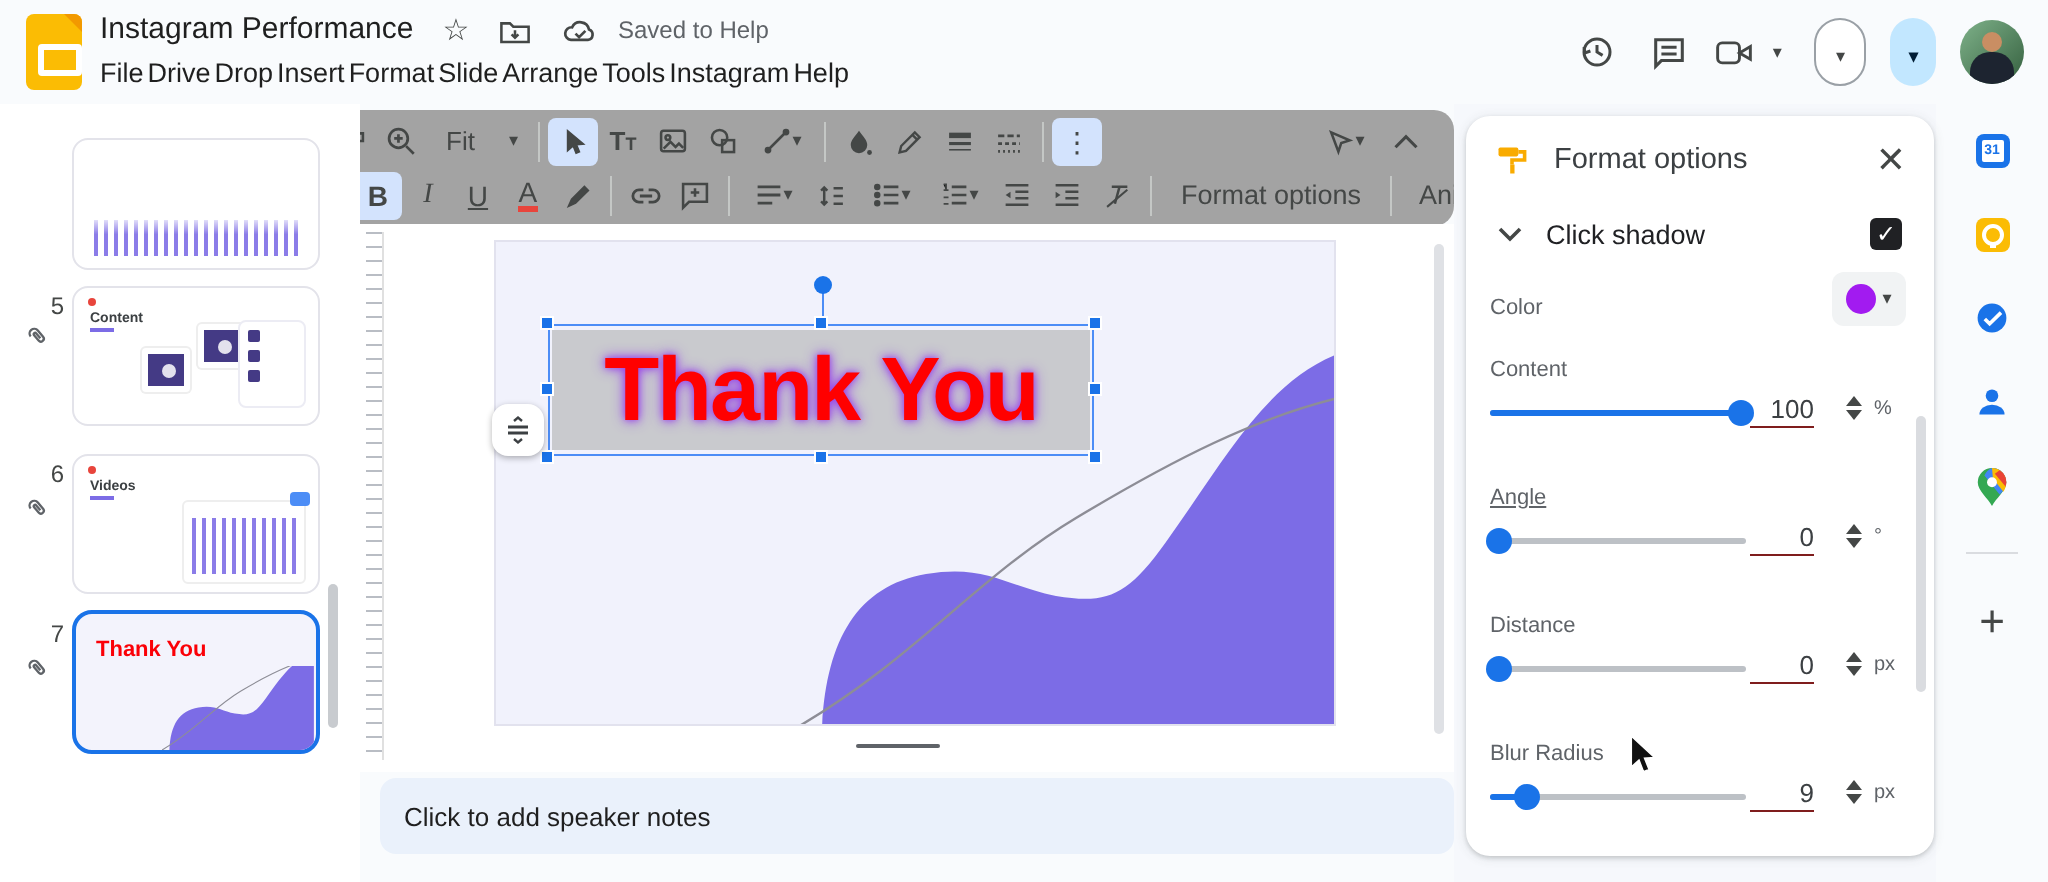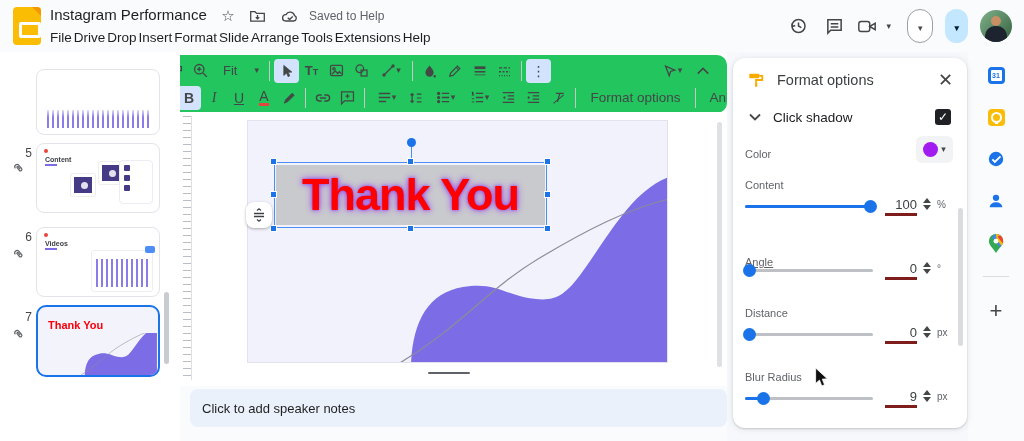--- a/index.html
+++ b/index.html
@@ -26,21 +26,21 @@
   #slideshow-btn .seg2 { padding:0 10px; }
   #share-btn { background:#c2e7ff; color:#001d35; margin-left:12px; font-weight:bold; }
   #share-btn .seg1 { display:flex; align-items:center; gap:7px; padding:0 10px 0 14px; height:100%; border-right:1px solid #9fc9e8; }
   #share-btn .seg2 { padding:0 9px; }
   .caret { font-size:9px; color:#444746; line-height:1; }
   #avatar { width:32px; height:32px; border-radius:50%; margin:0 12px 0 12px; overflow:hidden; background:linear-gradient(135deg,#7fb28a 0%,#35603f 100%); position:relative; }
   #avatar::before { content:""; position:absolute; left:11px; top:6px; width:10px; height:10px; border-radius:50%; background:#c98e63; }
   #avatar::after { content:""; position:absolute; left:5px; top:16px; width:22px; height:16px; border-radius:10px 10px 0 0; background:#1d2430; }
 
   
-  #toolbar { position:absolute; left:14px; top:55px; width:713px; height:58px; background:#22c55e; border-radius:10px; padding:2px 6px; }
+  #toolbar { position:absolute; left:14px; top:55px; width:713px; height:58px; background:#a3a3a3; border-radius:10px; padding:2px 6px; }
   .tbrow { display:flex; align-items:center; height:27px; }
   .ibtn { height:24px; min-width:25px; padding:0 2px; border-radius:4px; display:flex; align-items:center; justify-content:center; color:#444746; }
   .ibtn.active { background:#d3e3fd; }
   .sep { width:1px; height:20px; background:#c4c7c5; margin:0 4px; flex:none; }
   .tlabel { font-size:13px; color:#444746; padding:0 4px; }
   .textbtn { font-size:13.5px; color:#444746; padding:0 10px; height:24px; display:flex; align-items:center; border-radius:4px; white-space:nowrap; }
   #font-size-box { width:26px; height:20px; border:1px solid #747775; border-radius:4px; font-size:13px; display:flex; align-items:center; justify-content:center; color:#444746; background:transparent; }
   .fmtletter { font-size:14px; color:#444746; }
   #underline-a { border-bottom:3px solid #e8453c; line-height:13px; }
 
@@ -98,21 +98,21 @@
   #dropshadow-label { font-size:13.5px; color:#202124; margin-left:12px; flex:1; }
   #ds-checkbox { width:16px; height:16px; background:#202124; border-radius:3px; color:#fff; font-size:12px; line-height:16px; text-align:center; }
   .plabel { position:absolute; left:12px; font-size:11px; color:#5f6368; }
   #color-swatch { position:absolute; left:183px; top:78px; width:37px; height:27px; background:#f1f3f4; border-radius:6px;
      display:flex; align-items:center; justify-content:center; gap:3px; }
   #color-swatch .dot { width:15px; height:15px; border-radius:50%; }
   .srow { position:absolute; left:0; width:234px; height:20px; }
   .track { position:absolute; left:12px; top:9px; width:128px; height:3px; background:#bdc1c6; border-radius:2px; }
   .sfill { position:absolute; left:0; top:0; height:3px; background:#1a73e8; border-radius:2px; }
   .sthumb { position:absolute; top:-5px; width:13px; height:13px; margin-left:-6px; border-radius:50%; background:#1a73e8; }
-  .sval { position:absolute; left:152px; top:1px; width:32px; text-align:right; font-size:13px; color:#3c4043; border-bottom:3px solid #7f1d1d; padding-bottom:1px; }
+  .sval { position:absolute; left:142px; top:1px; width:32px; text-align:right; font-size:13px; color:#3c4043; border-bottom:1px solid #7f1d1d; padding-bottom:1px; }
   .stepper { position:absolute; left:190px; top:2px; display:flex; flex-direction:column; gap:2px; }
   .stepper i { display:block; width:0; height:0; border-left:4px solid transparent; border-right:4px solid transparent; }
   .stepper .up { border-bottom:5px solid #444746; }
   .stepper .dn { border-top:5px solid #444746; }
   .sunit { position:absolute; left:204px; top:3px; font-size:10px; color:#5f6368; }
   #panel-scroll { position:absolute; left:225px; top:150px; width:5px; height:138px; background:#dadce0; border-radius:3px; }
 
   
   #rail { position:absolute; left:968px; top:52px; width:56px; height:389px; display:flex; flex-direction:column; align-items:center; padding-top:14px; gap:24px; }
   .railic { width:18px; height:18px; display:flex; align-items:center; justify-content:center; }
@@ -150,21 +150,21 @@
     <span id="saved-status">Saved to Help</span>
     <nav id="menubar">
       <span>File</span>
       <span>Drive</span>
       <span>Drop</span>
       <span>Insert</span>
       <span>Format</span>
       <span>Slide</span>
       <span>Arrange</span>
       <span>Tools</span>
-      <span>Extensions</span>
+      <span>Instagram</span>
       <span>Help</span>
     </nav>
   </div>
   <div id="topbar-right">
     <div class="tbtn">
       <svg class="ic" width="20" height="20" viewBox="0 0 20 20" fill="none" stroke="#444746" stroke-width="1.5">
           <circle cx="10.5" cy="10" r="6.5"></circle>
           <path d="M10.5,6.5 v3.5 l2.8,1.7"></path>
           <path d="M4,7.5 l0.4,3 2.8,-1"></path>
         </svg>
@@ -542,21 +542,21 @@
         <div class="sthumb" style="left: 98%;"></div>
       </div>
     <div class="sval">100</div>
     <div class="stepper">
         <i class="up"></i>
         <i class="dn"></i>
       </div>
     <span class="sunit">%</span>
   </div>
 
-  <span class="plabel" style="top:198px;text-decoration:underline;">Angle</span>
+  <span class="plabel" style="top:185px;text-decoration:underline;">Angle</span>
   <div class="srow" style="top:202px;">
     <div class="track">
         <div class="sfill" style="width: 3%;"></div>
         <div class="sthumb" style="left: 3%;"></div>
       </div>
     <div class="sval">0</div>
     <div class="stepper">
         <i class="up"></i>
         <i class="dn"></i>
       </div>

